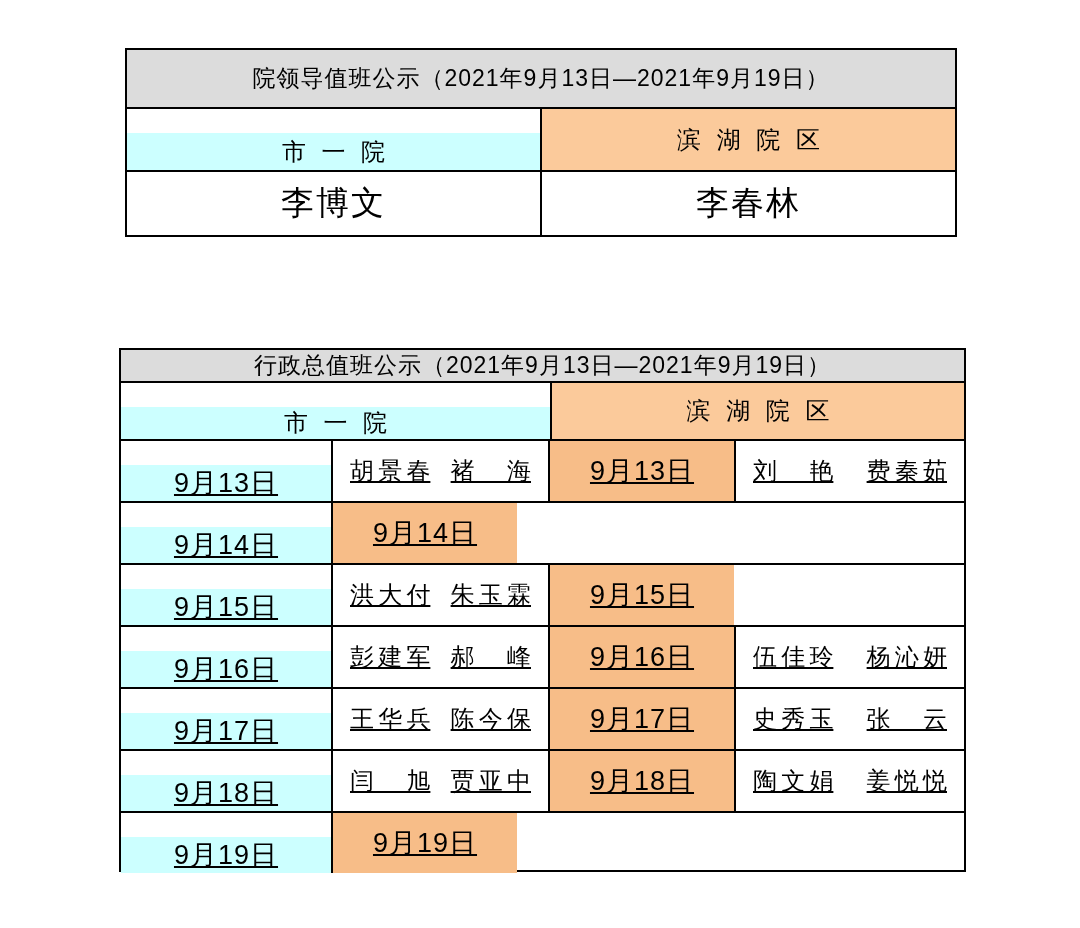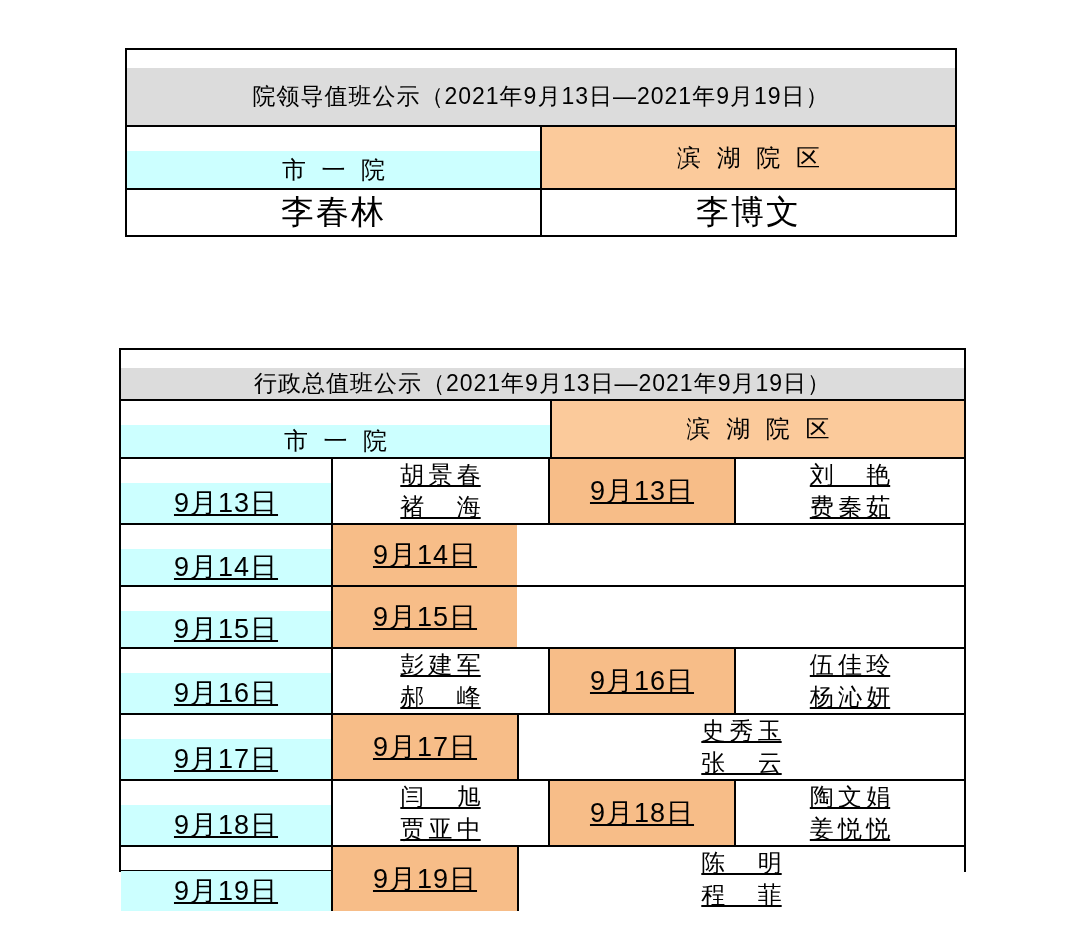--- a/index.html
+++ b/index.html
@@ -15,21 +15,21 @@
   .tbl { position: absolute; border: 2px solid #000; display: flex; flex-direction: column; box-sizing: content-box; }
   .tbl1 { left: 125px; top: 48px; width: 828px; height: 185px; }
   .tbl2 { left: 119px; top: 348px; width: 843px; height: 520px; }
 
   .row { display: flex; flex-direction: row; align-items: stretch; }
   .row + .row { border-top: 2px solid #000; }
 
   .cell { display: flex; align-items: center; justify-content: center; box-sizing: border-box; overflow: hidden; }
   .cell + .cell { border-left: 2px solid #000; }
 
-  .title-row { background: #dcdcdc; margin-top: 18px; }
+  .title-row { background: #dcdcdc; }
   .t1-title { height: 57px; }
   .t2-title { height: 53px; }
   .title-text { font-size: 23px; letter-spacing: 1px; }
 
   .t1-header { height: 61px; }
   .t2-header { height: 62px; }
   .hdr-text { font-size: 24px; letter-spacing: 0.65em; margin-right: -0.65em; }
 
   .cyan { background: #ccffff; margin-top: 24px; }
   .peach { background: #fbca9b; }
@@ -42,21 +42,21 @@
   .t2-row { flex: 1 1 0; text-decoration: underline; }
   .col-date1 { width: 210px; flex: none; }
   .col-names1 { width: 217px; flex: none; }
   .col-date2 { width: 186px; flex: none; }
   .col-names2 { flex: 1 1 auto; }
   .hdr-city { width: 429px; flex: none; }
   .hdr-binhu { flex: 1 1 auto; }
 
   .date-text { font-size: 27px; letter-spacing: 1px; }
 
-  .names-cell { justify-content: flex-start; padding: 0 17px; background: #ffffff; flex-direction: column; }
+  .names-cell { justify-content: space-between; padding: 0 17px; background: #ffffff; }
   .jname {
     display: inline-block;
     width: 3.35em;
     font-size: 24px;
     text-align: justify;
     text-align-last: justify;
     text-justify: inter-character;
     white-space: nowrap;
   }
 </style>
@@ -74,24 +74,24 @@
     <div class="row t1-header">
       <div class="cell half cyan">
         <span class="hdr-text">市一院</span>
       </div>
       <div class="cell half peach">
         <span class="hdr-text">滨湖院区</span>
       </div>
     </div>
     <div class="row t1-body">
       <div class="cell half">
+        <span class="person">李博文</span>
+      </div>
+      <div class="cell half">
         <span class="person">李春林</span>
-      </div>
-      <div class="cell half">
-        <span class="person">李博文</span>
       </div>
     </div>
   </div>
 
   <div class="tbl tbl2">
     <div class="row title-row t2-title">
       <div class="cell" style="flex:1">
         <span class="title-text">行政总值班公示（2021年9月13日—2021年9月19日）</span>
       </div>
     </div>
@@ -127,20 +127,24 @@
         </div>
       <div class="cell col-date2 peach-cell">
           <span class="date-text">9月14日</span>
         </div>
     </div>
 
     <div class="row t2-row">
       <div class="cell col-date1 cyan">
           <span class="date-text">9月15日</span>
         </div>
+      <div class="cell col-names1 names-cell">
+        <span class="jname">洪大付</span>
+        <span class="jname">朱玉霖</span>
+      </div>
       <div class="cell col-date2 peach-cell">
           <span class="date-text">9月15日</span>
         </div>
     </div>
 
     <div class="row t2-row">
       <div class="cell col-date1 cyan">
           <span class="date-text">9月16日</span>
         </div>
       <div class="cell col-names1 names-cell">
@@ -153,20 +157,24 @@
       <div class="cell col-names2 names-cell">
         <span class="jname">伍佳玲</span>
         <span class="jname">杨沁妍</span>
       </div>
     </div>
 
     <div class="row t2-row">
       <div class="cell col-date1 cyan">
           <span class="date-text">9月17日</span>
         </div>
+      <div class="cell col-names1 names-cell">
+        <span class="jname">王华兵</span>
+        <span class="jname">陈今保</span>
+      </div>
       <div class="cell col-date2 peach-cell">
           <span class="date-text">9月17日</span>
         </div>
       <div class="cell col-names2 names-cell">
         <span class="jname">史秀玉</span>
         <span class="jname">张云</span>
       </div>
     </div>
 
     <div class="row t2-row">
@@ -186,20 +194,16 @@
       </div>
     </div>
 
     <div class="row t2-row">
       <div class="cell col-date1 cyan">
           <span class="date-text">9月19日</span>
         </div>
       <div class="cell col-date2 peach-cell">
           <span class="date-text">9月19日</span>
         </div>
-      <div class="cell col-names2 names-cell">
-        <span class="jname">陈明</span>
-        <span class="jname">程菲</span>
-      </div>
     </div>
 
   </div>
 </div>
 
 </body></html>

